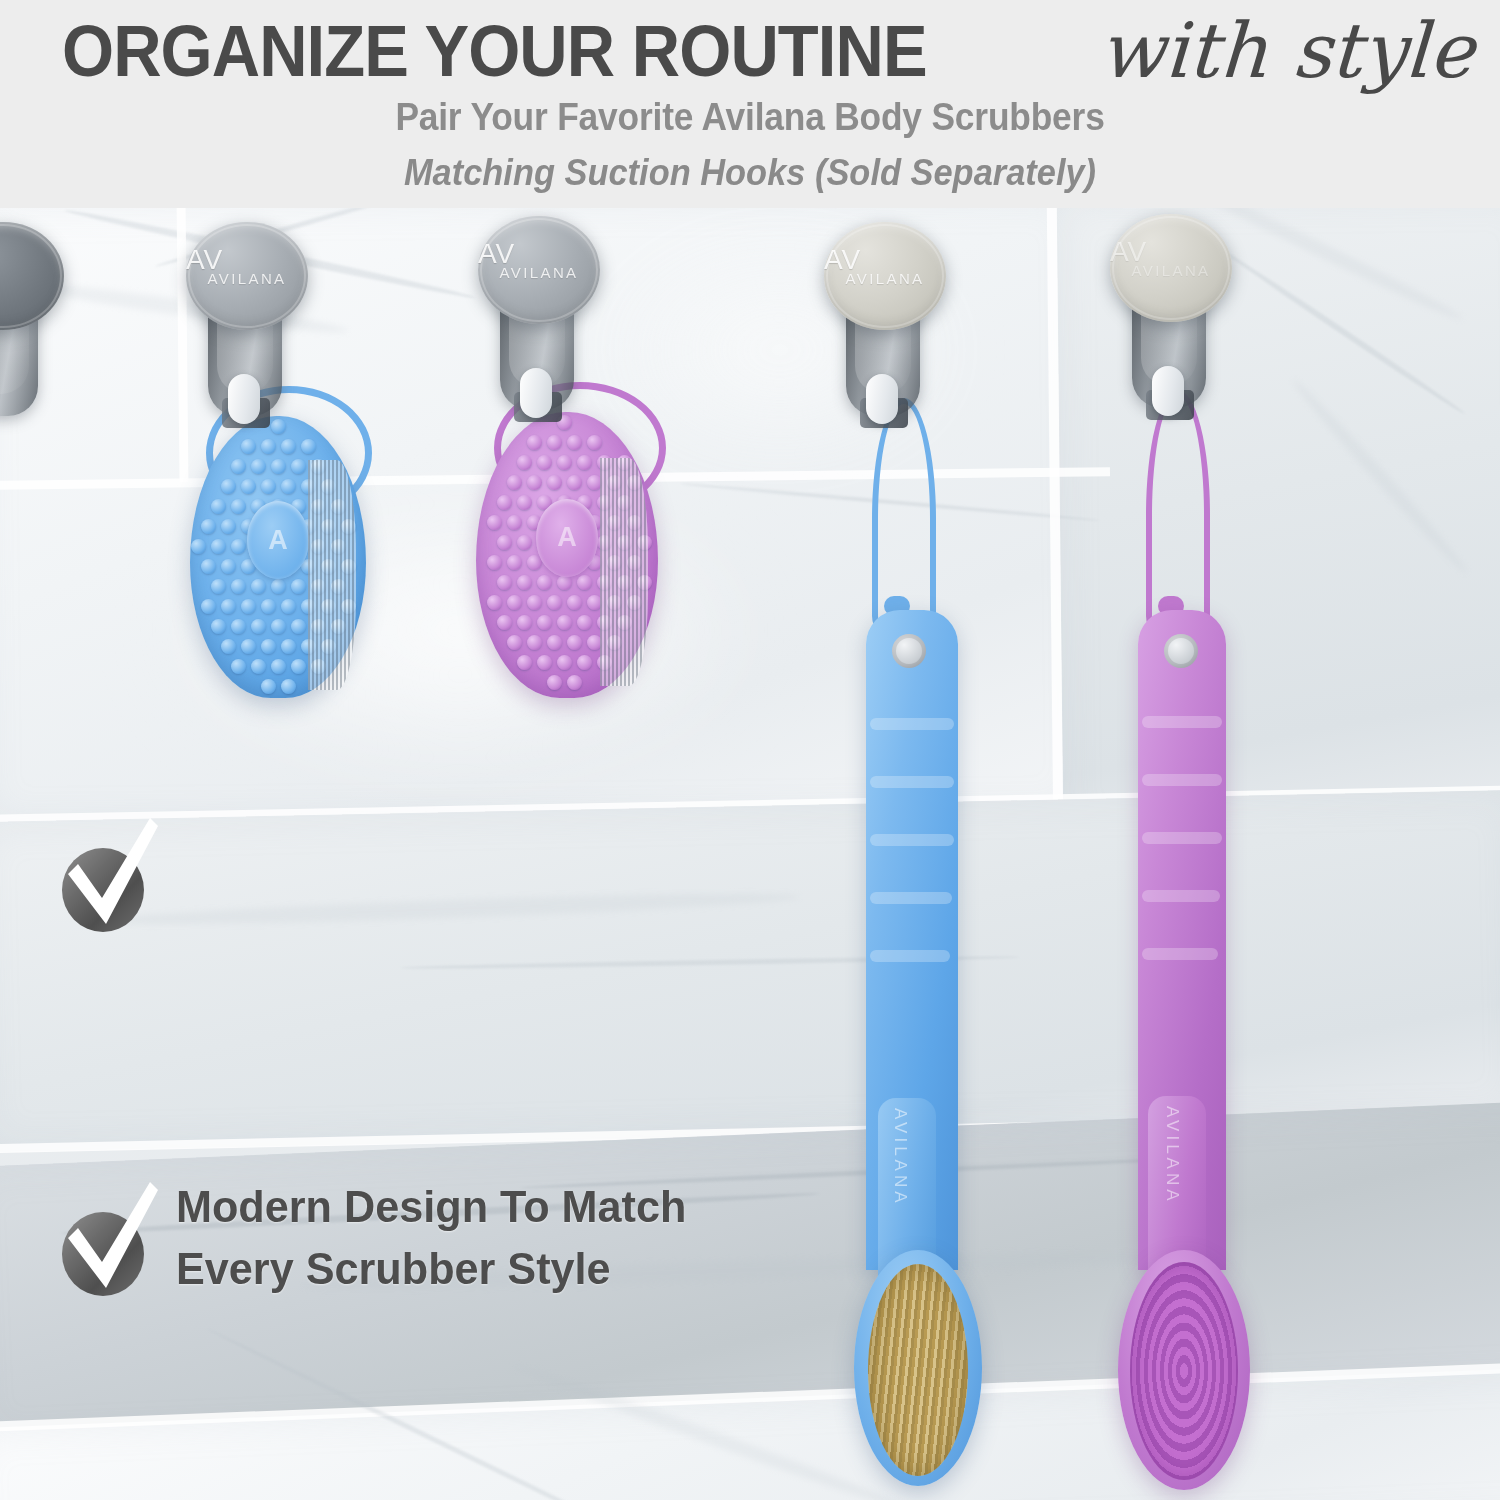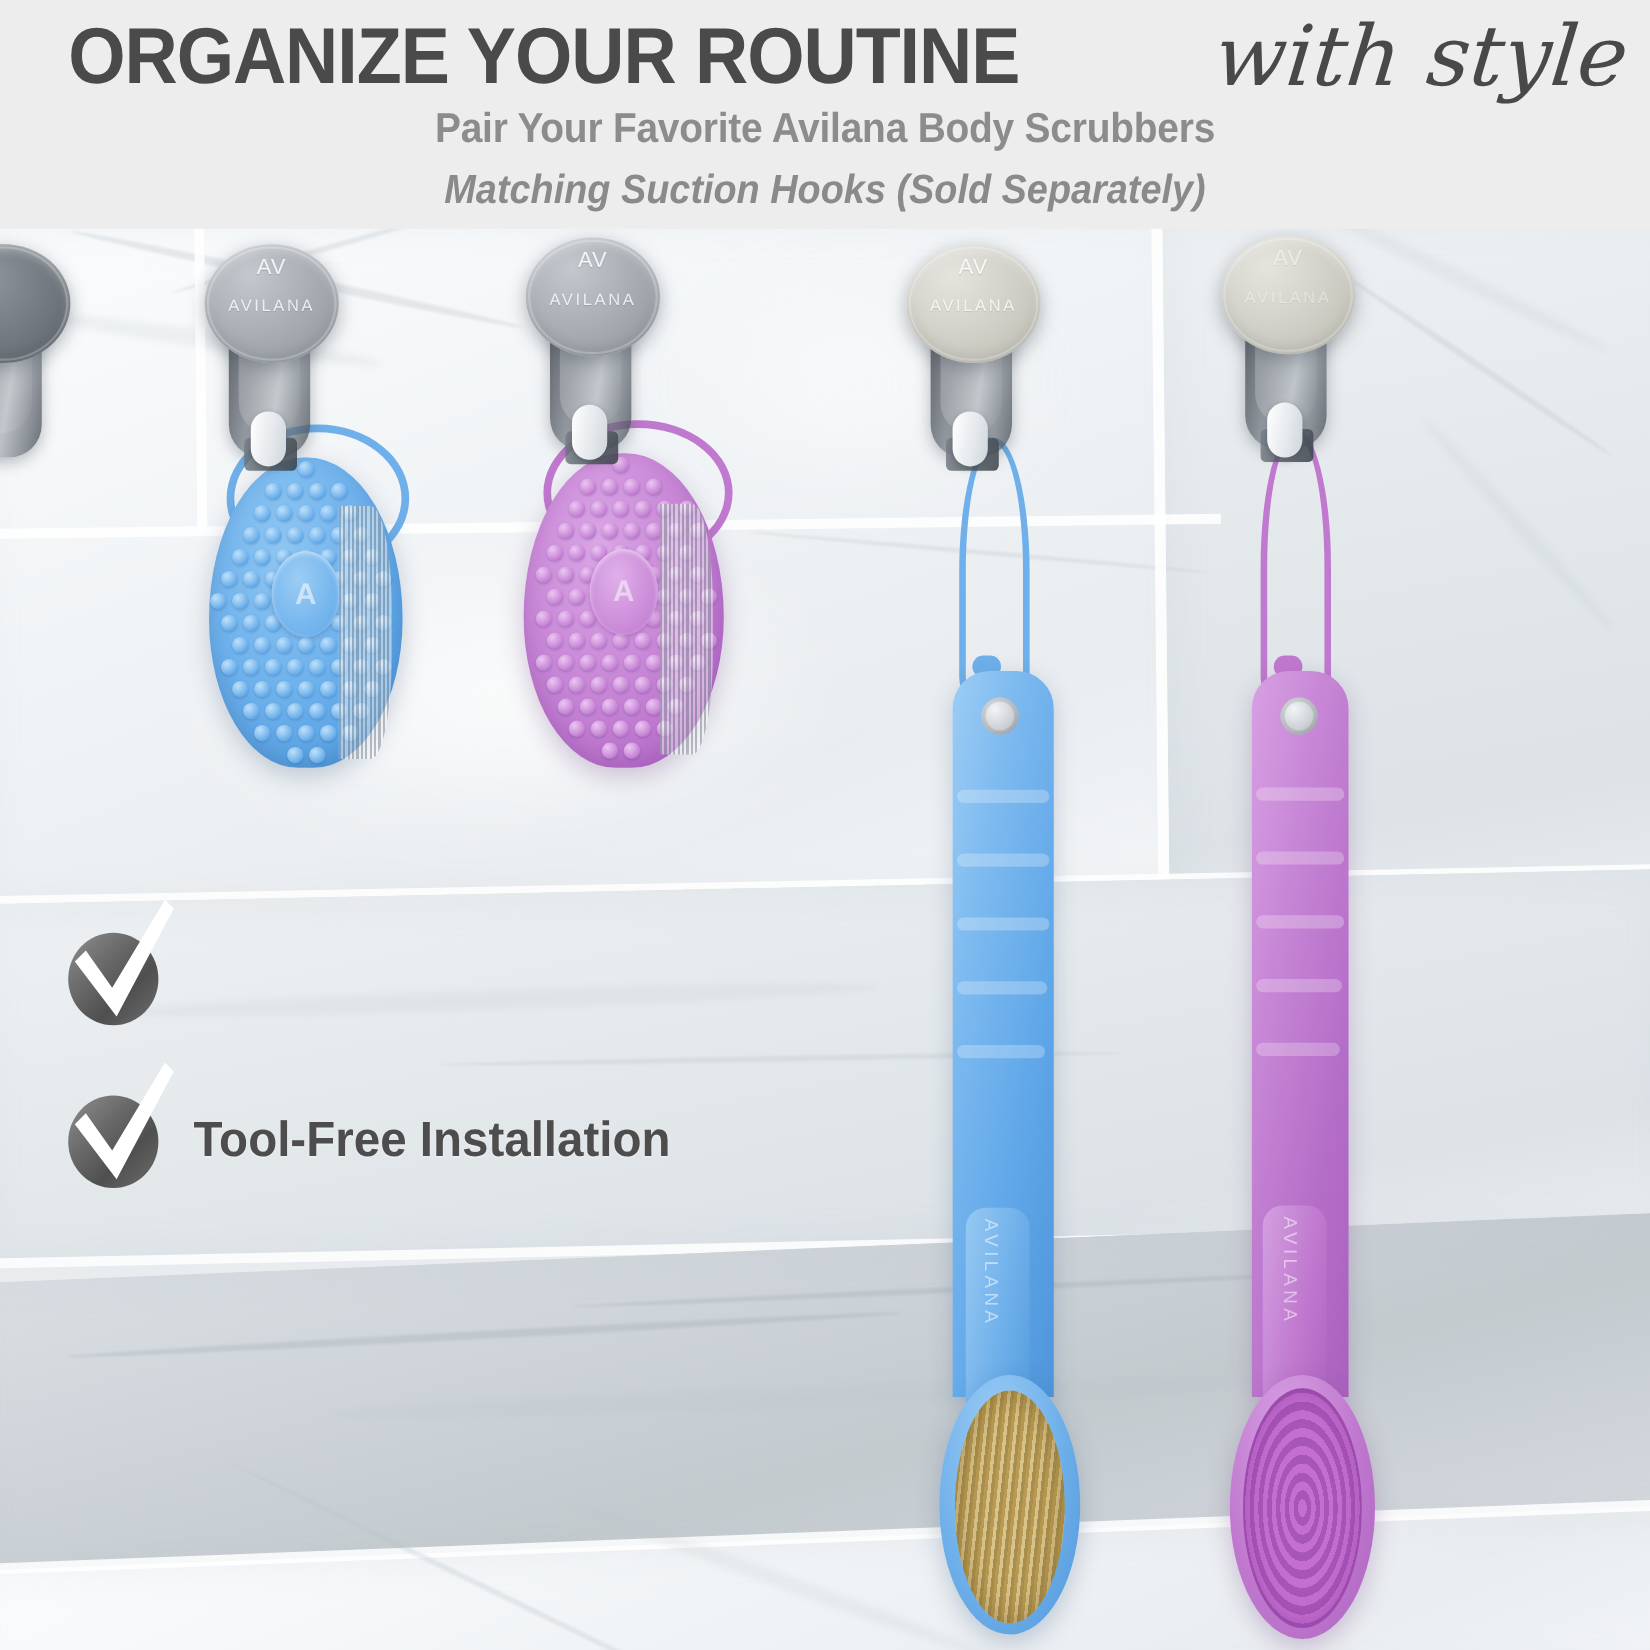--- a/index.html
+++ b/index.html
@@ -62,22 +62,22 @@
     box-shadow:0 4px 14px rgba(60,70,80,.35);}
   .hook-body:after{content:"";position:absolute;left:9px;top:8px;width:56px;height:120px;
     border-radius:28px;background:linear-gradient(110deg,rgba(255,255,255,.30),rgba(255,255,255,.02));}
   .hook-cap{position:absolute;left:0;top:0;width:122px;height:108px;border-radius:50%;
     box-shadow:0 5px 16px rgba(70,80,90,.40), inset 0 -5px 12px rgba(0,0,0,.10),
       inset 0 4px 10px rgba(255,255,255,.45);}
   .hook-cap.grey{background:radial-gradient(ellipse at 34% 26%,#c3c8cd 0%,#a8aeb4 48%,#9aa0a6 74%,#8d949b 100%);}
   .hook-cap.cream{background:radial-gradient(ellipse at 34% 26%,#e4e3dd 0%,#d2d1c9 48%,#c6c5bc 76%,#bbbab1 100%);}
   .hook-cap .rim{position:absolute;inset:2px;border-radius:50%;
     border:2px solid rgba(255,255,255,.22);}
-  .brandmark{position:absolute;left:0;top:12px;width:122px;text-align:center;
-    color:rgba(255,255,255,.88);font-size:20px;line-height:19px;font-weight:400;
+  .brandmark{position:absolute;left:0;top:28px;width:122px;
+    color:rgba(255,255,255,.88);font-size:28px;line-height:19px;font-weight:400;
     letter-spacing:1px;text-shadow:0 1px 1px rgba(0,0,0,.15);}
   .brandname{position:absolute;left:0;top:48px;width:122px;text-align:center;
     color:rgba(255,255,255,.82);font-size:15px;letter-spacing:2.4px;font-weight:400;
     text-shadow:0 1px 1px rgba(0,0,0,.13);}
   .hook-tab{position:absolute;left:42px;top:152px;width:32px;height:50px;
     border-radius:16px;background:linear-gradient(100deg,#ffffff,#e4e8ec 60%,#cfd5da);
     box-shadow:0 2px 6px rgba(50,60,70,.35);}
   .hook-clip{position:absolute;left:36px;top:176px;width:48px;height:30px;
     border-radius:5px;background:linear-gradient(120deg,rgba(120,128,136,.75),rgba(55,62,70,.85));}
 
@@ -480,32 +480,33 @@
 
   <div class="feat" style="left:56px;top:840px;">
     <div class="check-wrap">
       <div class="check-disc"></div>
       <svg class="check-mark" viewBox="0 0 112 120">
         <path d="M14 58 L24 48 L48 82 L96 2 L104 10 L52 108 Z" fill="#ffffff"></path>
       </svg>
     </div>
   </div>
 
-  <div class="feat" style="left:56px;top:988px;">
-    <div class="check-wrap">
+
+  <div class="feat" style="left:56px;top:1176px;">
+    <div class="check-wrap" style="margin-top:28px;">
       <div class="check-disc"></div>
       <svg class="check-mark" viewBox="0 0 112 120">
         <path d="M14 58 L24 48 L48 82 L96 2 L104 10 L52 108 Z" fill="#ffffff"></path>
       </svg>
     </div>
     <div class="feat-lines">
-      <div class="feat-line">Tool-Free Installation</div>
-    </div>
-  </div>
-
+      <div class="feat-line">Modern Design To Match</div>
+      <div class="feat-line">Every Scrubber Style</div>
+    </div>
+  </div>
 
   <div class="banner">
     <div class="h-title">ORGANIZE YOUR ROUTINE</div>
     <div class="h-script">with style</div>
     <div class="h-sub1">Pair Your Favorite Avilana Body Scrubbers</div>
     <div class="h-sub2">Matching Suction Hooks (Sold Separately)</div>
   </div>
 
 </div>
 

